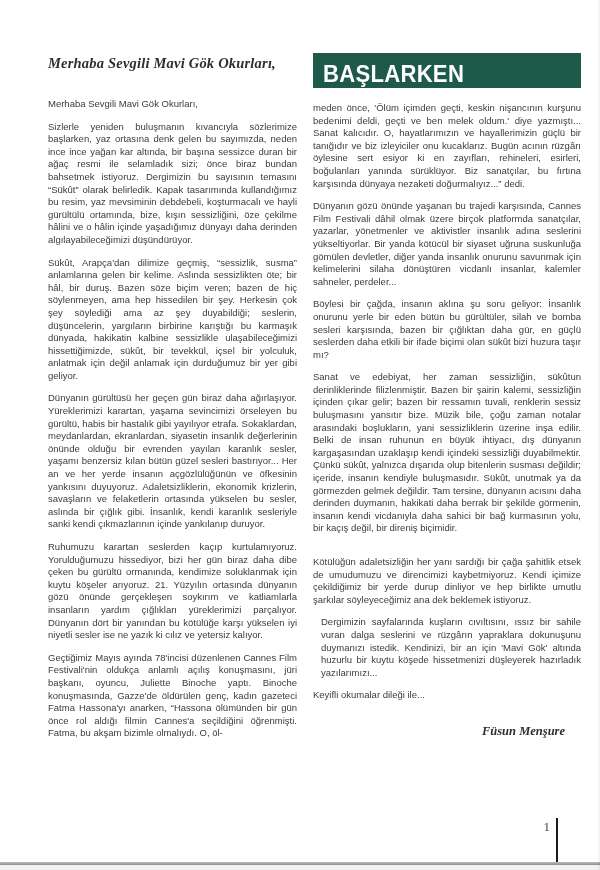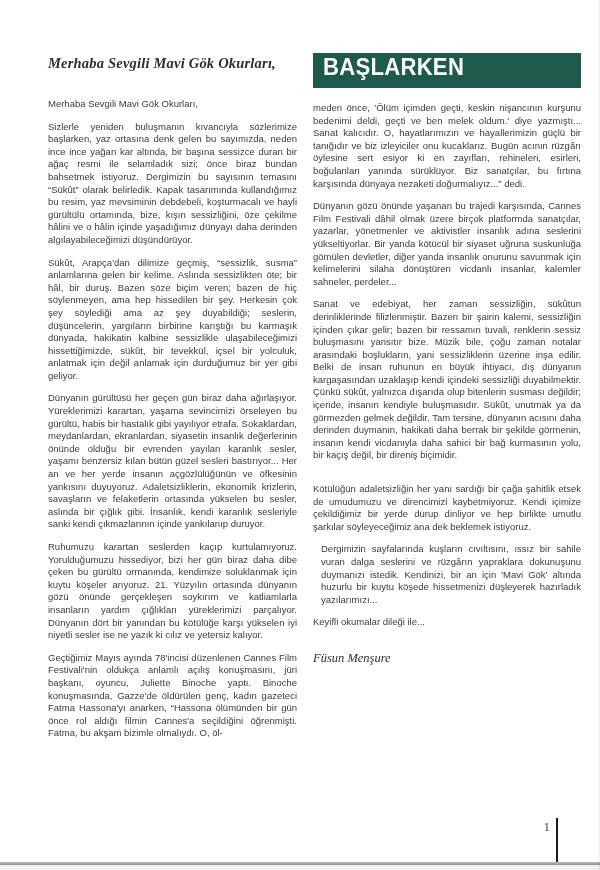--- a/index.html
+++ b/index.html
@@ -26,21 +26,21 @@
   .heading {
     font-family: "Liberation Serif", serif;
     font-style: italic; font-weight: bold;
     font-size: 14.5px; color: #2e2e2e;
     letter-spacing: 0.2px;
     margin: 0 0 26px 0;
   }
   
   .banner {
     height: 35px;
-    display: flex; align-items: flex-start;
+    display: flex; align-items: flex-end;
     padding-left: 10px;
     margin: 0 0 14px 0;
   }
   .banner-title {
     color: #ffffff;
     font-weight: bold;
     font-size: 24px;
     letter-spacing: 0.3px;
     transform: scaleX(0.92);
     transform-origin: left center;
@@ -52,22 +52,23 @@
     line-height: 12.6px;
     text-align: justify;
     color: #3b3b3b;
     margin: 0 0 10px 0;
   }
   p.body.first { margin-bottom: 10px; }
   p.closing { text-align: left; }
   
   .signature {
     font-family: "Liberation Serif", serif;
-    font-style: italic; font-weight: normal;
+    font-style: italic; font-weight: bold;
     font-size: 12.5px; color: #2e2e2e;
+    text-align: right;
     padding-right: 16px;
     margin-top: 22px;
   }
   
   .footer-rule {
     position: absolute; left: 556px; top: 818px;
     width: 2px; height: 45px;
     background: #1a1a1a;
   }
   .page-num {
@@ -107,20 +108,21 @@
     <p class="body" style="color: rgb(59, 59, 59);">Ruhumuzu karartan seslerden kaçıp kurtulamıyoruz. Yorulduğumuzu hissediyor, bizi her gün biraz daha dibe çeken bu gürültü ormanında, kendimize soluklanmak için kuytu köşeler arıyoruz. 21. Yüzyılın ortasında dünyanın gözü önünde gerçekleşen soykırım ve katliamlarla insanların yardım çığlıkları yüreklerimizi parçalıyor. Dünyanın dört bir yanından bu kötülüğe karşı yükselen iyi niyetli sesler ise ne yazık ki cılız ve yetersiz kalıyor.</p>
     <p class="body" style="color: rgb(59, 59, 59);">Geçtiğimiz Mayıs ayında 78'incisi düzenlenen Cannes Film Festivali'nin oldukça anlamlı açılış konuşmasını, jüri başkanı, oyuncu, Juliette Binoche yaptı. Binoche konuşmasında, Gazze'de öldürülen genç, kadın gazeteci Fatma Hassona'yı anarken, “Hassona ölümünden bir gün önce rol aldığı filmin Cannes'a seçildiğini öğrenmişti. Fatma, bu akşam bizimle olmalıydı. O, öl-</p>
   </div>
 
   <div class="col-right">
     <div class="banner" style="background: rgb(29, 90, 74);">
       <span class="banner-title">BAŞLARKEN</span>
     </div>
     <p class="body" style="color: rgb(59, 59, 59);">meden önce, 'Ölüm içimden geçti, keskin nişancının kurşunu bedenimi deldi, geçti ve ben melek oldum.' diye yazmıştı... Sanat kalıcıdır. O, hayatlarımızın ve hayallerimizin güçlü bir tanığıdır ve biz izleyiciler onu kucaklarız. Bugün acının rüzgârı öylesine sert esiyor ki en zayıfları, rehineleri, esirleri, boğulanları yanında sürüklüyor. Biz sanatçılar, bu fırtına karşısında dünyaya nezaketi doğurmalıyız...” dedi.</p>
     <p class="body" style="color: rgb(59, 59, 59);">Dünyanın gözü önünde yaşanan bu trajedi karşısında, Cannes Film Festivali dâhil olmak üzere birçok platformda sanatçılar, yazarlar, yönetmenler ve aktivistler insanlık adına seslerini yükseltiyorlar. Bir yanda kötücül bir siyaset uğruna suskunluğa gömülen devletler, diğer yanda insanlık onurunu savunmak için kelimelerini silaha dönüştüren vicdanlı insanlar, kalemler sahneler, perdeler...</p>
+    <p class="body" style="color: rgb(59, 59, 59);">Böylesi bir çağda, insanın aklına şu soru geliyor: İnsanlık onurunu yerle bir eden bütün bu gürültüler, silah ve bomba sesleri karşısında, bazen bir çığlıktan daha gür, en güçlü seslerden daha etkili bir ifade biçimi olan sükût bizi huzura taşır mı?</p>
     <p class="body" style="color: rgb(59, 59, 59);">Sanat ve edebiyat, her zaman sessizliğin, sükûtun derinliklerinde filizlenmiştir. Bazen bir şairin kalemi, sessizliğin içinden çıkar gelir; bazen bir ressamın tuvali, renklerin sessiz buluşmasını yansıtır bize. Müzik bile, çoğu zaman notalar arasındaki boşlukların, yani sessizliklerin üzerine inşa edilir. Belki de insan ruhunun en büyük ihtiyacı, dış dünyanın kargaşasından uzaklaşıp kendi içindeki sessizliği duyabilmektir. Çünkü sükût, yalnızca dışarıda olup bitenlerin susması değildir; içeride, insanın kendiyle buluşmasıdır. Sükût, unutmak ya da görmezden gelmek değildir. Tam tersine, dünyanın acısını daha derinden duymanın, hakikati daha berrak bir şekilde görmenin, insanın kendi vicdanıyla daha sahici bir bağ kurmasının yolu, bir kaçış değil, bir direniş biçimidir.</p>
     <p class="body" style="color: rgb(59, 59, 59); margin-top: 21px;">Kötülüğün adaletsizliğin her yanı sardığı bir çağa şahitlik etsek de umudumuzu ve direncimizi kaybetmiyoruz. Kendi içimize çekildiğimiz bir yerde durup dinliyor ve hep birlikte umutlu şarkılar söyleyeceğimiz ana dek beklemek istiyoruz.</p>
     <p class="body" style="color: rgb(59, 59, 59); margin-left: 8px;">Dergimizin sayfalarında kuşların cıvıltısını, ıssız bir sahile vuran dalga seslerini ve rüzgârın yapraklara dokunuşunu duymanızı istedik. Kendinizi, bir an için 'Mavi Gök' altında huzurlu bir kuytu köşede hissetmenizi düşleyerek hazırladık yazılarımızı...</p>
     <p class="body closing" style="color: rgb(59, 59, 59);">Keyifli okumalar dileği ile...</p>
     <div class="signature">Füsun Menşure</div>
   </div>
 
   <div class="page-num">1</div>
   <div class="footer-rule"></div>
 

